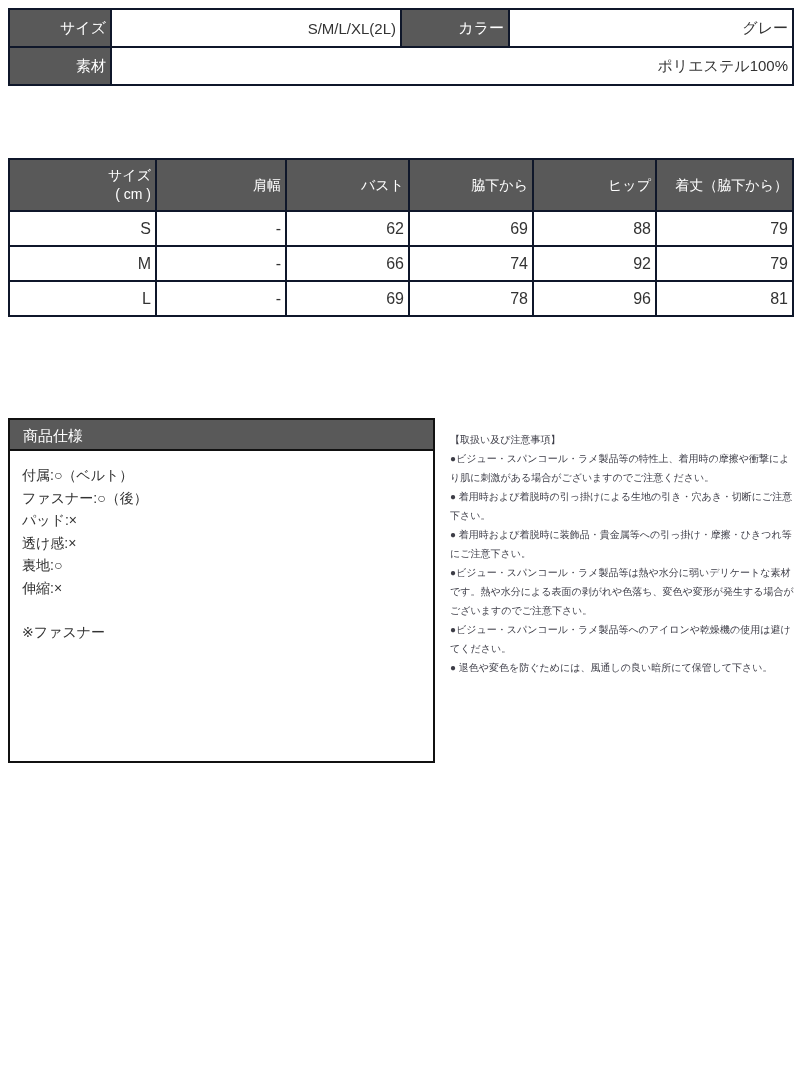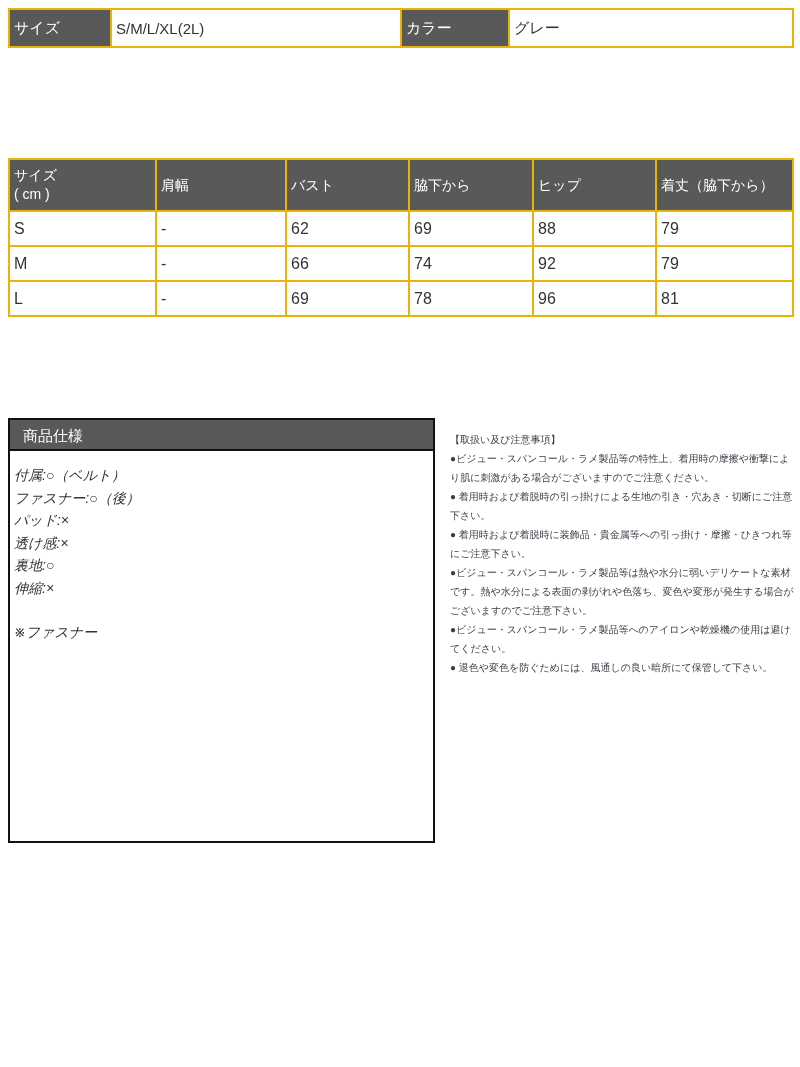--- a/index.html
+++ b/index.html
@@ -8,22 +8,22 @@
     width: 800px; height: 1067px;
     background: #ffffff;
     font-family: "Liberation Sans", "DejaVu Sans", sans-serif;
     color: #333333;
   }
   .page { position: relative; width: 800px; height: 1067px; overflow: hidden; }
 
   
   table { border-collapse: collapse; table-layout: fixed; }
   th, td {
-    border: 2px solid #eab308;
-    text-align: left;
+    border: 2px solid #0f172a;
+    text-align: right;
     vertical-align: middle;
     padding: 0 4px;
     overflow: hidden;
     white-space: nowrap;
   }
   .dark {
     background: #595959;
     color: #ffffff;
     font-weight: normal;
   }
@@ -43,40 +43,39 @@
     font-size: 15px;
   }
   .size-table thead tr { height: 52px; }
   .size-table thead th { font-size: 14px; line-height: 19px; }
   .size-table tbody tr { height: 35px; }
   .size-table tbody td { font-size: 16px; }
 
   
   .spec-box {
     position: absolute; left: 8px; top: 418px;
-    width: 427px; height: 425px;
+    width: 427px; height: 345px;
     border: 2px solid #111111;
     background: #ffffff;
   }
   .spec-box-header {
     height: 31px;
     line-height: 31px;
     background: #595959;
     border-bottom: 2px solid #111111;
     color: #ffffff;
     font-size: 15px;
     padding-left: 13px;
     text-align: left;
   }
   .spec-box-body {
-    padding: 13px 4px;
+    padding: 13px 12px;
     font-size: 14px;
     line-height: 22.5px;
     text-align: left;
-    font-style: italic;
   }
   .spec-line { margin: 0; }
   .spec-gap { height: 22px; }
 
   
   .notes {
     position: absolute; left: 450px; top: 430px;
     width: 349px;
     font-size: 10px;
     line-height: 19px;
@@ -96,20 +95,24 @@
         <col style="width:290px">
         <col style="width:108px">
         <col style="width:284px">
     </colgroup>
     <tbody>
         <tr>
       <th class="dark">サイズ</th>
       <td>S/M/L/XL(2L)</td>
       <th class="dark">カラー</th>
       <td>グレー</td>
+    </tr>
+    <tr>
+      <th class="dark">素材</th>
+      <td colspan="3">ポリエステル100%</td>
     </tr>
   </tbody>
     </table>
 
   <table class="size-table">
     <colgroup>
       <col style="width:147px">
         <col style="width:130px">
         <col style="width:123px">
         <col style="width:124px">

